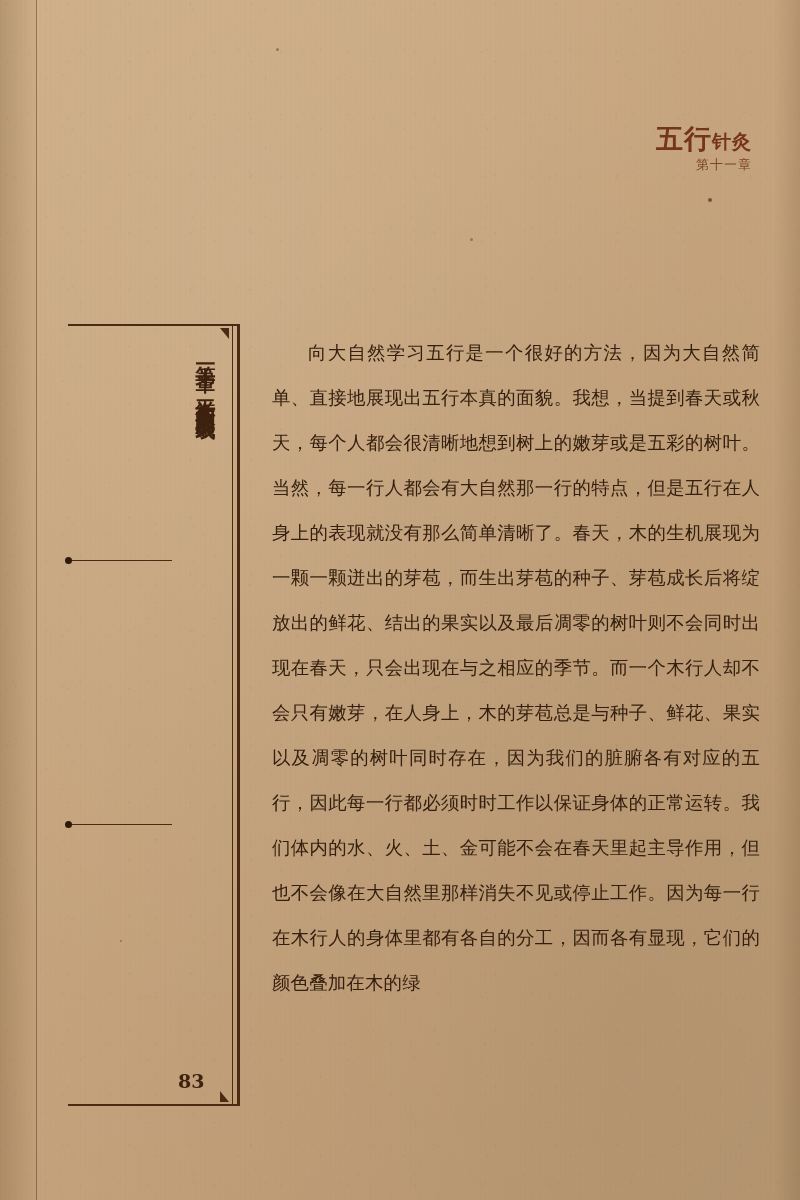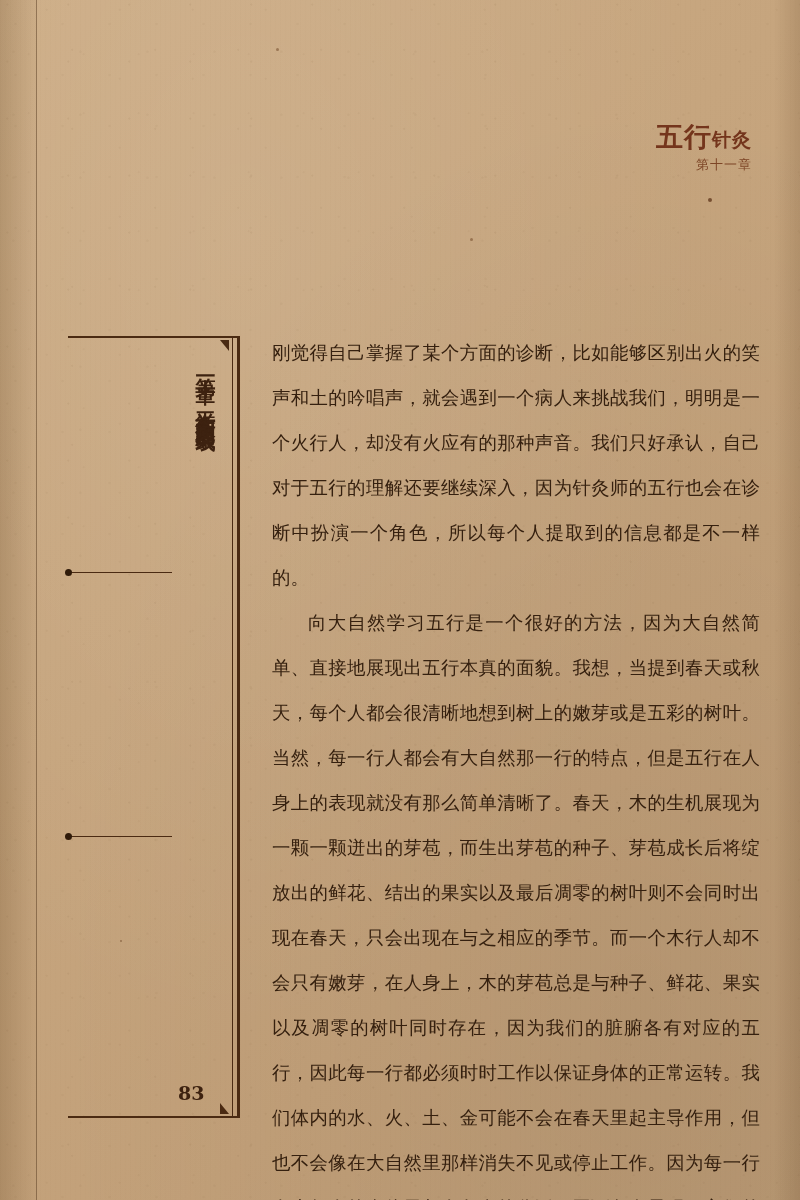--- a/index.html
+++ b/index.html
@@ -70,21 +70,21 @@
 
   
   .running-head {
     position: absolute;
     right: 48px;
     top: 126px;
     text-align: right;
     color: #6b3a22;
   }
   .running-head .line1 {
-    font-family: Liberation Mono, monospace;
+    font-family: Liberation Serif, serif;
     font-weight: bold;
     letter-spacing: 1px;
     line-height: 1;
     margin-left: 12px;
   }
   .running-head .big {
     font-size: 27px;
     color: #74351c;
   }
   .running-head .mid {
@@ -112,21 +112,21 @@
     position: absolute;
     background: #6a4020;
     opacity: 0.5;
     border-radius: 50%;
   }
 
   
   .chapter-block {
     position: absolute;
     left: 68px;
-    top: 336px;
+    top: 324px;
     width: 172px;
     height: 782px;
   }
   .cb-top-rule {
     position: absolute;
     left: 0;
     top: 0;
     width: 172px;
     height: 2px;
     background: #4a2a12;
@@ -279,17 +279,16 @@
       <div class="tick-dot"></div>
     </div>
     <div class="tick" style="top:500px;width:104px;">
       <div class="tick-dot"></div>
     </div>
 
     <div class="page-number">83</div>
   </div>
 
   <div class="body-col">
-    <p>刚觉得自己掌握了某个方面的诊断，比如能够区别出火的笑声和土的吟唱声，就会遇到一个病人来挑战我们，明明是一个火行人，却没有火应有的那种声音。我们只好承认，自己对于五行的理解还要继续深入，因为针灸师的五行也会在诊断中扮演一个角色，所以每个人提取到的信息都是不一样的。</p>
     <p class="indent">向大自然学习五行是一个很好的方法，因为大自然简单、直接地展现出五行本真的面貌。我想，当提到春天或秋天，每个人都会很清晰地想到树上的嫩芽或是五彩的树叶。当然，每一行人都会有大自然那一行的特点，但是五行在人身上的表现就没有那么简单清晰了。春天，木的生机展现为一颗一颗迸出的芽苞，而生出芽苞的种子、芽苞成长后将绽放出的鲜花、结出的果实以及最后凋零的树叶则不会同时出现在春天，只会出现在与之相应的季节。而一个木行人却不会只有嫩芽，在人身上，木的芽苞总是与种子、鲜花、果实以及凋零的树叶同时存在，因为我们的脏腑各有对应的五行，因此每一行都必须时时工作以保证身体的正常运转。我们体内的水、火、土、金可能不会在春天里起主导作用，但也不会像在大自然里那样消失不见或停止工作。因为每一行在木行人的身体里都有各自的分工，因而各有显现，它们的颜色叠加在木的绿</p>
   </div>
 
 </div>
 
 </body></html>

